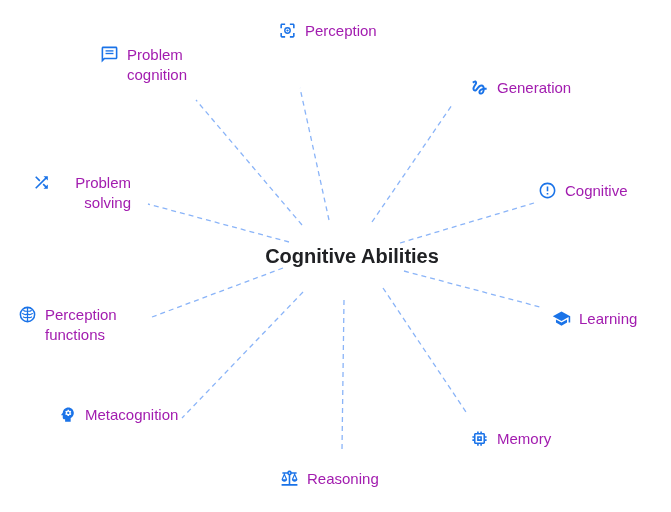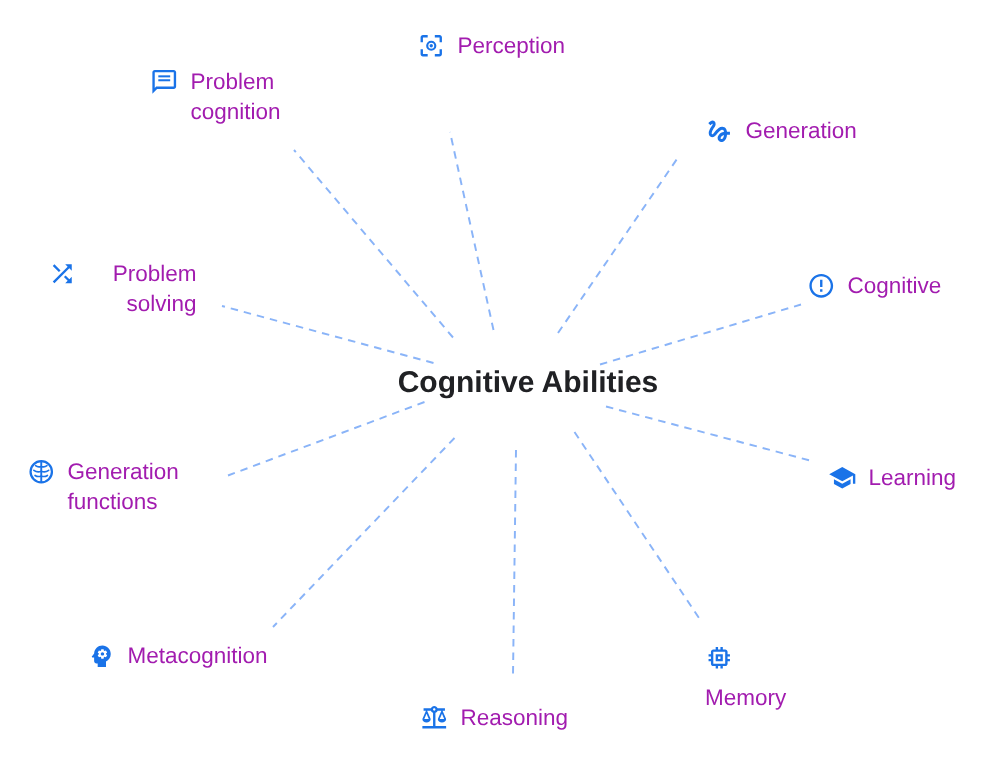--- a/index.html
+++ b/index.html
@@ -103,57 +103,57 @@
 
   <div class="node" style="left:552px; top:309px;">
     <span class="icon">
       <svg viewBox="0 0 24 24">
           <path d="M5 13.18v4L12 21l7-3.82v-4L12 17l-7-3.82zM12 3L1 9l11 6 9-4.91V17h2V9L12 3z"></path>
         </svg>
     </span>
     <span class="label">Learning</span>
   </div>
 
-  <div class="node" style="left:470px; top:429px;flex-direction:column;">
+  <div class="node" style="left:470px; top:429px;">
     <span class="icon">
       <svg viewBox="0 0 24 24">
           <path d="M15 9H9v6h6V9zm-2 4h-2v-2h2v2zm8-2V9h-2V7c0-1.1-.9-2-2-2h-2V3h-2v2h-2V3H9v2H7c-1.1 0-2 .9-2 2v2H3v2h2v2H3v2h2v2c0 1.1.9 2 2 2h2v2h2v-2h2v2h2v-2h2c1.1 0 2-.9 2-2v-2h2v-2h-2v-2h2zm-4 6H7V7h10v10z"></path>
         </svg>
     </span>
     <span class="label">Memory</span>
   </div>
 
   <div class="node" style="left:280px; top:469px;">
     <span class="icon">
       <svg viewBox="0 0 24 24">
           <path d="M13 7.83c.85-.3 1.53-.98 1.83-1.83H18l-3 7c0 1.66 1.57 3 3.5 3s3.5-1.34 3.5-3l-3-7h2V4h-6.17c-.41-1.17-1.52-2-2.83-2s-2.42.83-2.83 2H3v2h2l-3 7c0 1.66 1.57 3 3.5 3S9 14.66 9 13L6 6h3.17c.3.85.98 1.53 1.83 1.83V19H2v2h20v-2h-9V7.83zM20.37 13h-3.74l1.87-4.36L20.37 13zm-13 0H3.63L5.5 8.64 7.37 13zM11 5c0-.55.45-1 1-1s1 .45 1 1-.45 1-1 1-1-.45-1-1z"></path>
         </svg>
     </span>
     <span class="label">Reasoning</span>
   </div>
 
-  <div class="node" style="left:58px; top:428px;">
+  <div class="node" style="left:58px; top:405px;">
     <span class="icon">
       <svg viewBox="0 0 24 24">
           <path d="M13 8.57c-.79 0-1.43.64-1.43 1.43s.64 1.43 1.43 1.43 1.43-.64 1.43-1.43-.64-1.43-1.43-1.43z"></path>
           <path d="M13 3C9.25 3 6.2 5.94 6.02 9.64L4.1 12.2c-.25.33-.01.8.41.8H6v3c0 1.1.9 2 2 2h1v3h7v-4.68c2.36-1.12 4-3.53 4-6.32 0-3.87-3.13-7-7-7zm3 7c0 .13-.01.26-.02.39l.83.66c.08.06.1.16.05.25l-.8 1.39c-.05.09-.16.12-.24.09l-.99-.4c-.21.16-.43.29-.67.39L14 13.83c-.01.1-.1.17-.2.17h-1.6c-.1 0-.18-.07-.2-.17l-.15-1.06c-.25-.1-.47-.23-.68-.39l-.99.4c-.09.03-.2 0-.25-.09l-.8-1.39c-.05-.08-.03-.19.05-.25l.84-.66c-.01-.13-.02-.26-.02-.39s.02-.27.02-.39l-.83-.66c-.08-.06-.1-.16-.05-.26l.8-1.38c.05-.09.15-.12.24-.09l1 .4c.2-.15.43-.29.67-.39L12 6.17c.02-.1.1-.17.2-.17h1.6c.1 0 .18.07.2.17l.15 1.06c.24.1.46.23.67.39l1-.4c.09-.03.2 0 .24.09l.8 1.38c.05.09.03.2-.05.26l-.83.66c.01.12.02.25.02.39z"></path>
         </svg>
     </span>
     <span class="label">Metacognition</span>
   </div>
 
   <div class="node" style="left:18px; top:305px;">
     <span class="icon">
       <svg viewBox="0 0 24 24">
           <circle cx="12" cy="12" r="9" fill="none" stroke="#1a73e8" stroke-width="1.9"></circle>
           <path d="M12 3v18" fill="none" stroke="#1a73e8" stroke-width="1.6"></path>
           <path d="M12 7.5C10.3 8.2 8.6 8 7.2 6.9M12 11.5c-2 .9-4.4.6-6.2-.7M12 15.5c-1.7.7-3.6.6-5.2-.4M12 7.5c1.7.7 3.4.5 4.8-.6M12 11.5c2 .9 4.4.6 6.2-.7M12 15.5c1.7.7 3.6.6 5.2-.4" fill="none" stroke="#1a73e8" stroke-width="1.4" stroke-linecap="round"></path>
         </svg>
     </span>
-    <span class="label wrap-80">Generation functions</span>
+    <span class="label wrap-80">Perception functions</span>
   </div>
 
   <div class="node" style="left:32px; top:173px;">
     <span class="icon">
       <svg viewBox="0 0 24 24">
           <path d="M10.59 9.17 5.41 4 4 5.41l5.17 5.17 1.42-1.41zM14.5 4l2.04 2.04L4 18.59 5.41 20 17.96 7.46 20 9.5V4h-5.5zm.33 9.41-1.41 1.41 3.13 3.13L14.5 20H20v-5.5l-2.04 2.04-3.13-3.13z"></path>
         </svg>
     </span>
     <span class="label wrap-72">Problem solving</span>
   </div>

